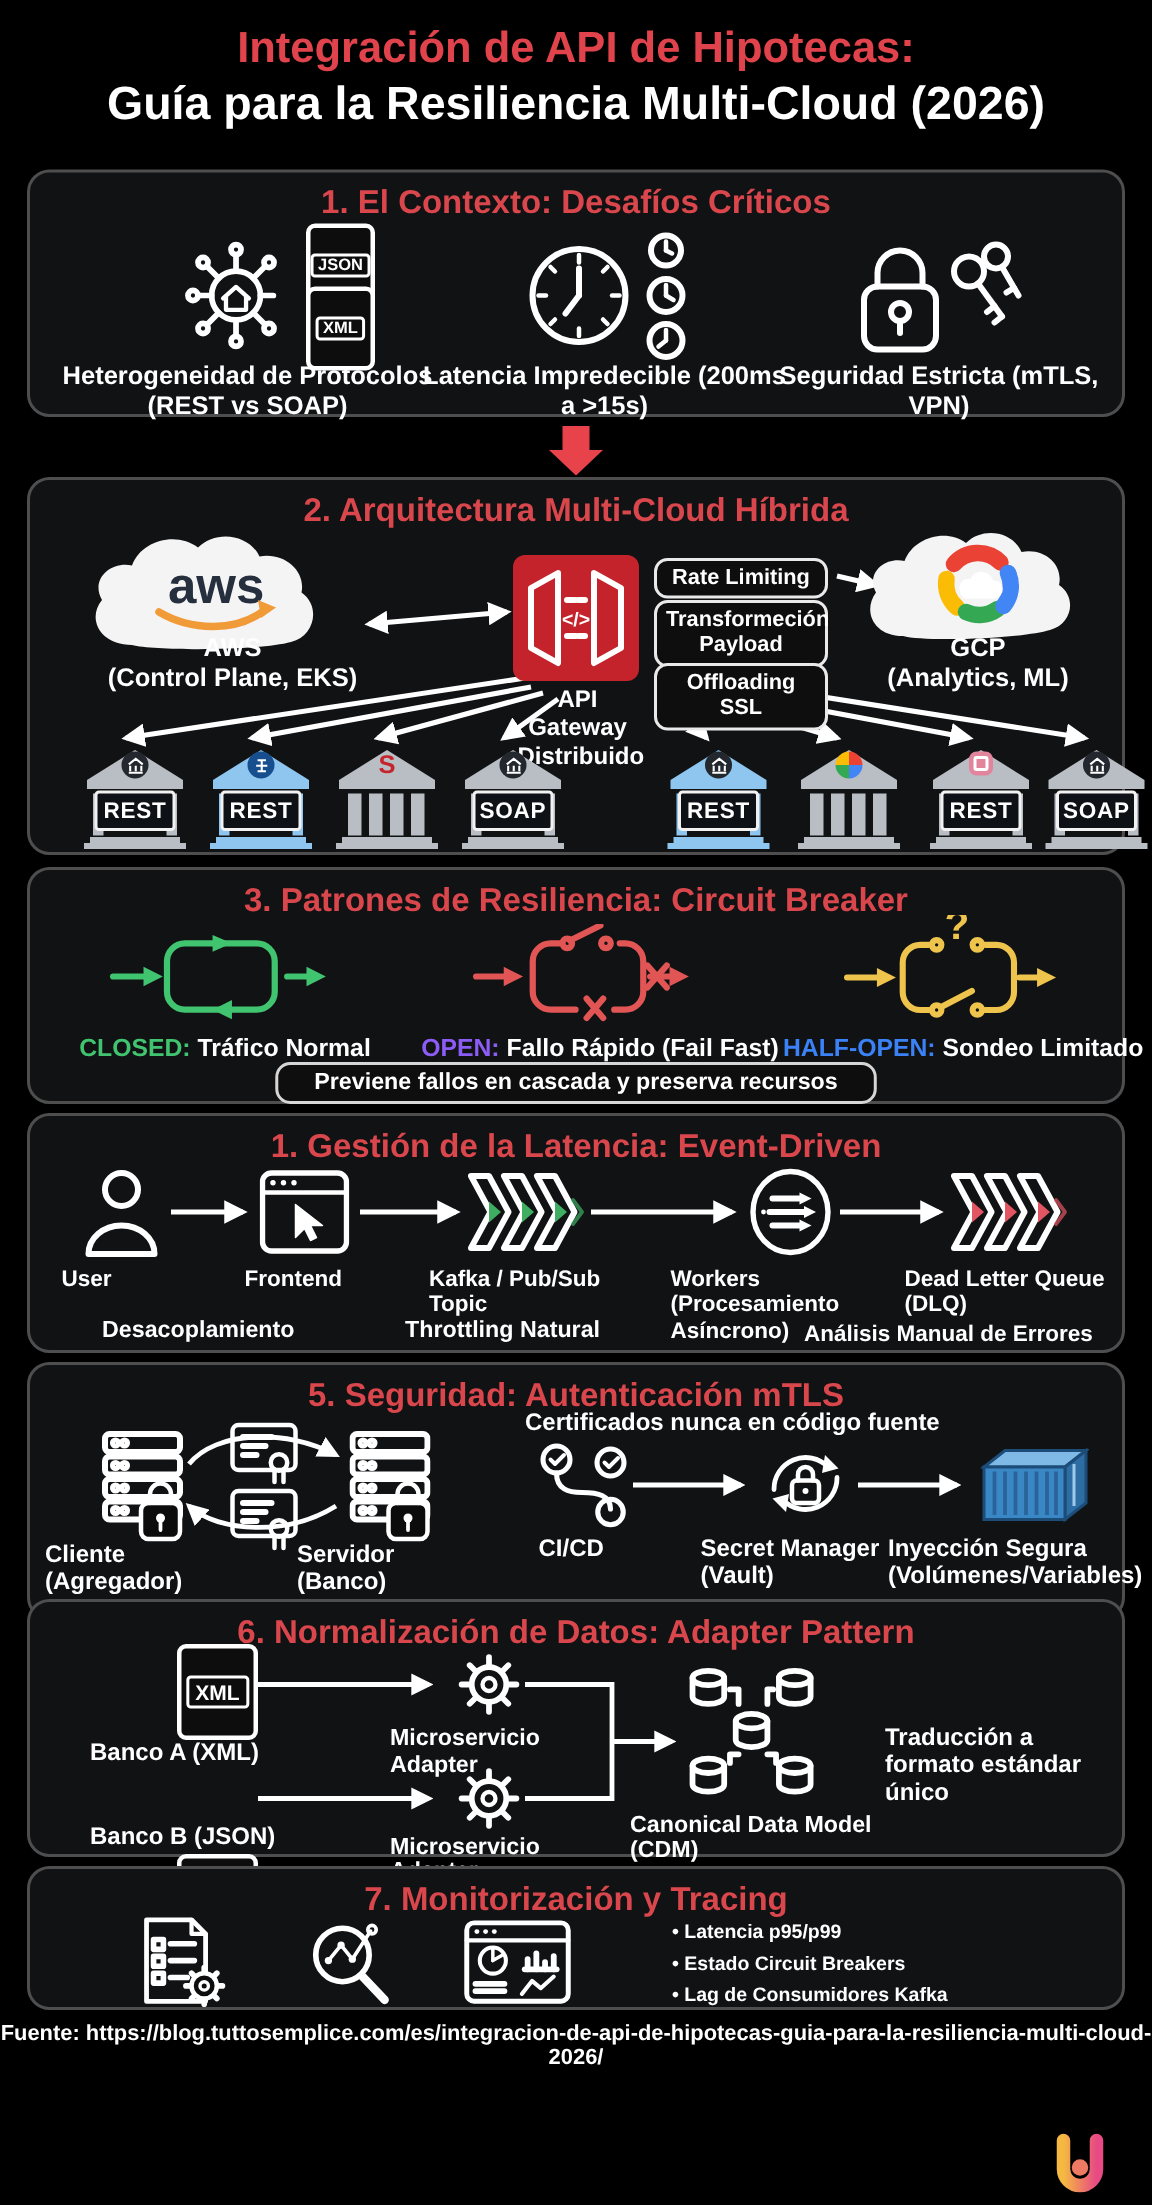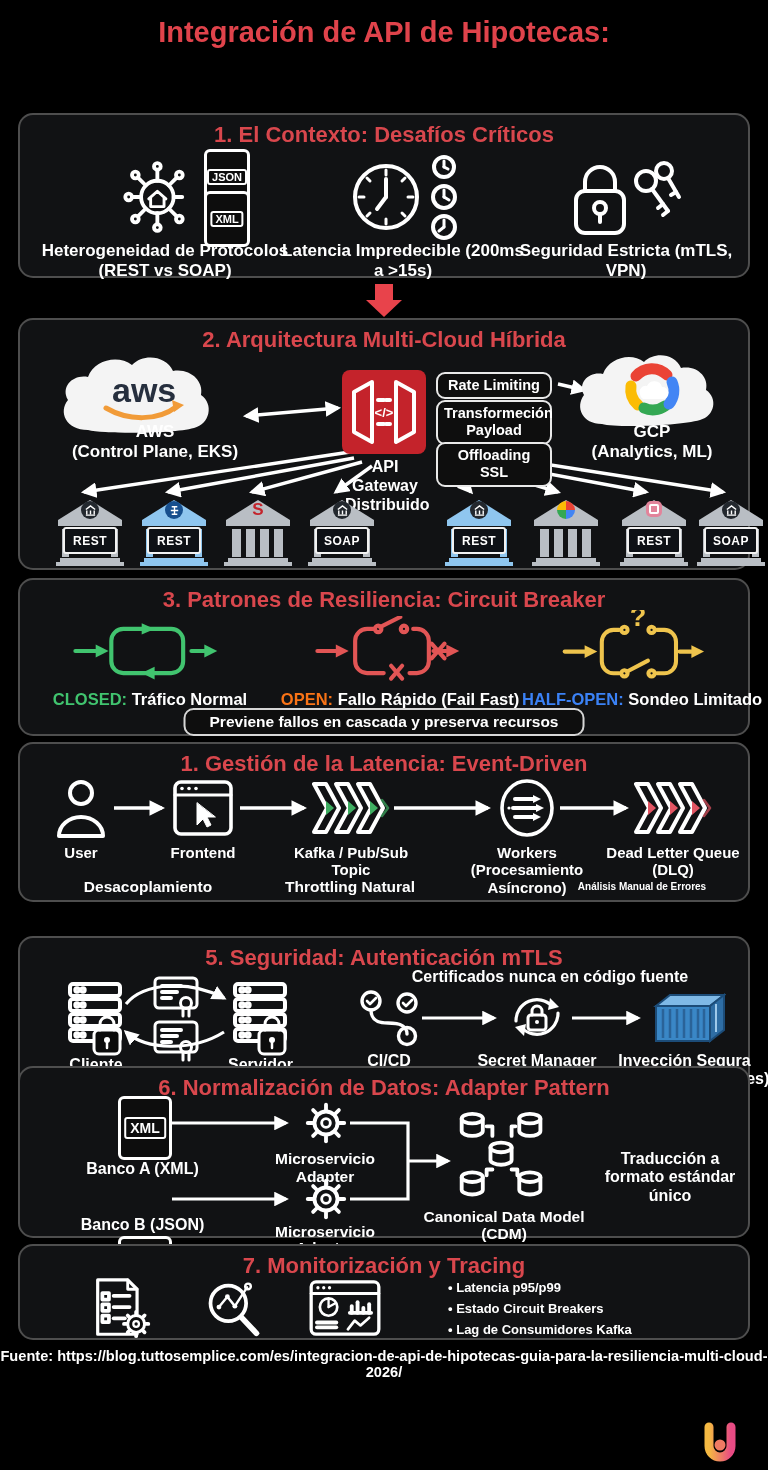--- a/index.html
+++ b/index.html
@@ -6,21 +6,21 @@
   body{width:768px;height:1470px;position:relative;overflow:hidden;
        font-family:"Liberation Sans",sans-serif;font-weight:700;color:#fff;}
   .abs{position:absolute;}
   .title{position:absolute;top:14px;left:0;width:768px;text-align:center;line-height:1.25;}
   .t1{color:#e0434b;font-size:29px;}
   .t2{color:#fff;font-size:31px;}
   .panel{position:absolute;left:18px;width:732px;background:#111214;border:2px solid #4e4e4e;
          border-radius:15px;box-sizing:border-box;}
   .hdr{position:absolute;top:7px;left:0;width:100%;text-align:center;color:#d9474d;font-size:22px;}
   .lbl{font-size:17px;text-align:center;line-height:1.18;}
-  .sm{font-size:15px;text-align:center;line-height:1.15;}
+  .sm{font-size:15px;text-align:left;line-height:1.15;}
   .col{position:absolute;display:flex;flex-direction:column;align-items:center;}
   .iconbox{position:relative;height:88px;display:flex;align-items:center;justify-content:center;}
   
   svg.wic *{stroke:#fff;fill:none;stroke-width:4;stroke-linecap:round;stroke-linejoin:round;}
   svg.wic text{fill:#fff;stroke:none;}
   svg.cg *{stroke:#41c46f;}
   svg.cr *{stroke:#e25555;}
   svg.cy *{stroke:#efc44d;}
   
   .file{width:40px;height:50px;border:3px solid #fff;border-radius:6px;background:#0d0d0d;position:relative;}
@@ -40,33 +40,34 @@
   .bank.blue .bsvg *{fill:#8fc6ef;}
   .emb{position:absolute;top:5px;left:50%;transform:translateX(-50%);width:18px;height:18px;border-radius:50%;
        background:#23282e;display:flex;align-items:center;justify-content:center;}
   .blue .emb{background:#174f8e;}
   .emb.e-s{background:transparent;color:#c4242c;font-size:17px;font-weight:700;}
   .emb.e-google{background:conic-gradient(#ea4335 0 25%,#4285f4 0 50%,#34a853 0 75%,#fbbc05 0);}
   .emb.e-pink{background:#e2849b;border-radius:5px;width:16px;height:16px;}
   .emb.e-pink::after{content:"";width:6px;height:6px;border:2px solid #fff;border-radius:2px;}
   .sign{position:absolute;left:11px;top:31px;width:54px;height:27px;box-sizing:border-box;border:2px solid #f2f2f2;
         background:#0e1116;border-radius:3px;display:flex;align-items:center;justify-content:center;
-        font-size:12px;letter-spacing:.5px;color:#fff;}
+        font-size:15px;letter-spacing:.5px;color:#fff;}
   
   .dstem{position:absolute;left:375px;top:284px;width:18px;height:16px;background:#e8434b;}
   .dhead{position:absolute;left:366px;top:300px;width:0;height:0;border-left:18px solid transparent;
          border-right:18px solid transparent;border-top:17px solid #e8434b;}
   .slbl{position:absolute;font-size:16.5px;text-align:center;white-space:nowrap;}
   .footer{position:absolute;top:1348px;left:0;width:768px;text-align:center;font-size:14.6px;color:#fff;}
 </style>
 </head>
 <body>
 
 <div class="title">
   <div class="t1">Integración de API de Hipotecas:</div>
+  <div class="t2">Guía para la Resiliencia Multi-Cloud (2026)</div>
 </div>
 
 <section class="panel" style="top:113px;height:165px">
   <div class="hdr">1. El Contexto: Desafíos Críticos</div>
   <div class="col" style="left:20px;top:38px;width:250px">
     <div class="iconbox" style="width:170px">
       <svg class="wic" width="92" height="88" viewBox="0 0 92 92">
         <circle cx="38" cy="46" r="17"></circle>
         <path d="M29,48 l9,-8 9,8 M31,47 v9 h14 v-9" style="stroke-width:3"></path>
         <line x1="38" y1="29" x2="38" y2="18"></line>
@@ -378,21 +379,21 @@
     <text x="85" y="10" text-anchor="middle" font-size="30" style="fill:#efc44d;stroke:none">?</text>
     <polygon points="26,31 40,38 26,45" style="fill:#efc44d;stroke:none"></polygon>
     <polygon points="144,31 158,38 144,45" style="fill:#efc44d;stroke:none"></polygon>
   </svg>
 
   <div class="slbl" style="left:10px;top:110px;width:240px">
     <span style="color:#41c46f">CLOSED:</span>
     <span>Tráfico Normal</span>
   </div>
   <div class="slbl" style="left:255px;top:110px;width:250px">
-    <span style="color:#f97316">OPEN:</span>
+    <span style="color:#8b5cf6">OPEN:</span>
     <span>Fallo Rápido (Fail Fast)</span>
   </div>
   <div class="slbl" style="left:502px;top:110px;width:222px">
     <span style="color:#3b82f6">HALF-OPEN:</span>
     <span>Sondeo Limitado</span>
   </div>
   <div class="notepill abs" style="left:50%;top:128px;transform:translateX(-50%)">Previene fallos en cascada y preserva recursos</div>
 </section>
 
 <section class="panel" style="top:742px;height:160px">
@@ -460,24 +461,24 @@
   </svg>
 
   <div class="abs sm" style="left:21px;top:100px;width:80px">User</div>
   <div class="abs sm" style="left:143px;top:100px;width:80px">Frontend</div>
   <div class="abs sm" style="left:266px;top:100px;width:130px">Kafka / Pub/Sub Topic</div>
   <div class="abs sm" style="left:427px;top:100px;width:160px">Workers (Procesamiento Asíncrono)</div>
   <div class="abs sm" style="left:583px;top:100px;width:140px">Dead Letter Queue (DLQ)</div>
 
   <div class="abs sm" style="left:48px;top:134px;width:160px;font-size:15.5px">Desacoplamiento</div>
   <div class="abs sm" style="left:250px;top:134px;width:160px;font-size:15.5px">Throttling Natural</div>
-  <div class="abs sm" style="left:516px;top:137px;width:212px;font-size:10px">Análisis Manual de Errores</div>
+  <div class="abs sm" style="left:516px;top:137px;width:212px;font-size:15px">Análisis Manual de Errores</div>
 </section>
 
-<section class="panel" style="top:936px;height:172px">
+<section class="panel" style="top:908px;height:172px">
   <div class="hdr">5. Seguridad: Autenticación mTLS</div>
   <div class="abs sm" style="left:330px;top:30px;width:400px;font-size:16px">Certificados nunca en código fuente</div>
 
   <svg class="abs" style="left:0;top:0" width="728" height="150">
     <defs>
       <marker id="mw5" viewBox="0 0 10 10" refX="8" refY="5" markerWidth="4.6" markerHeight="4.6" orient="auto">
         <path d="M0,0L10,5L0,10z" style="fill:#fff"></path>
       </marker>
     </defs>
     <g stroke="#fff" stroke-width="3.2" fill="none">

